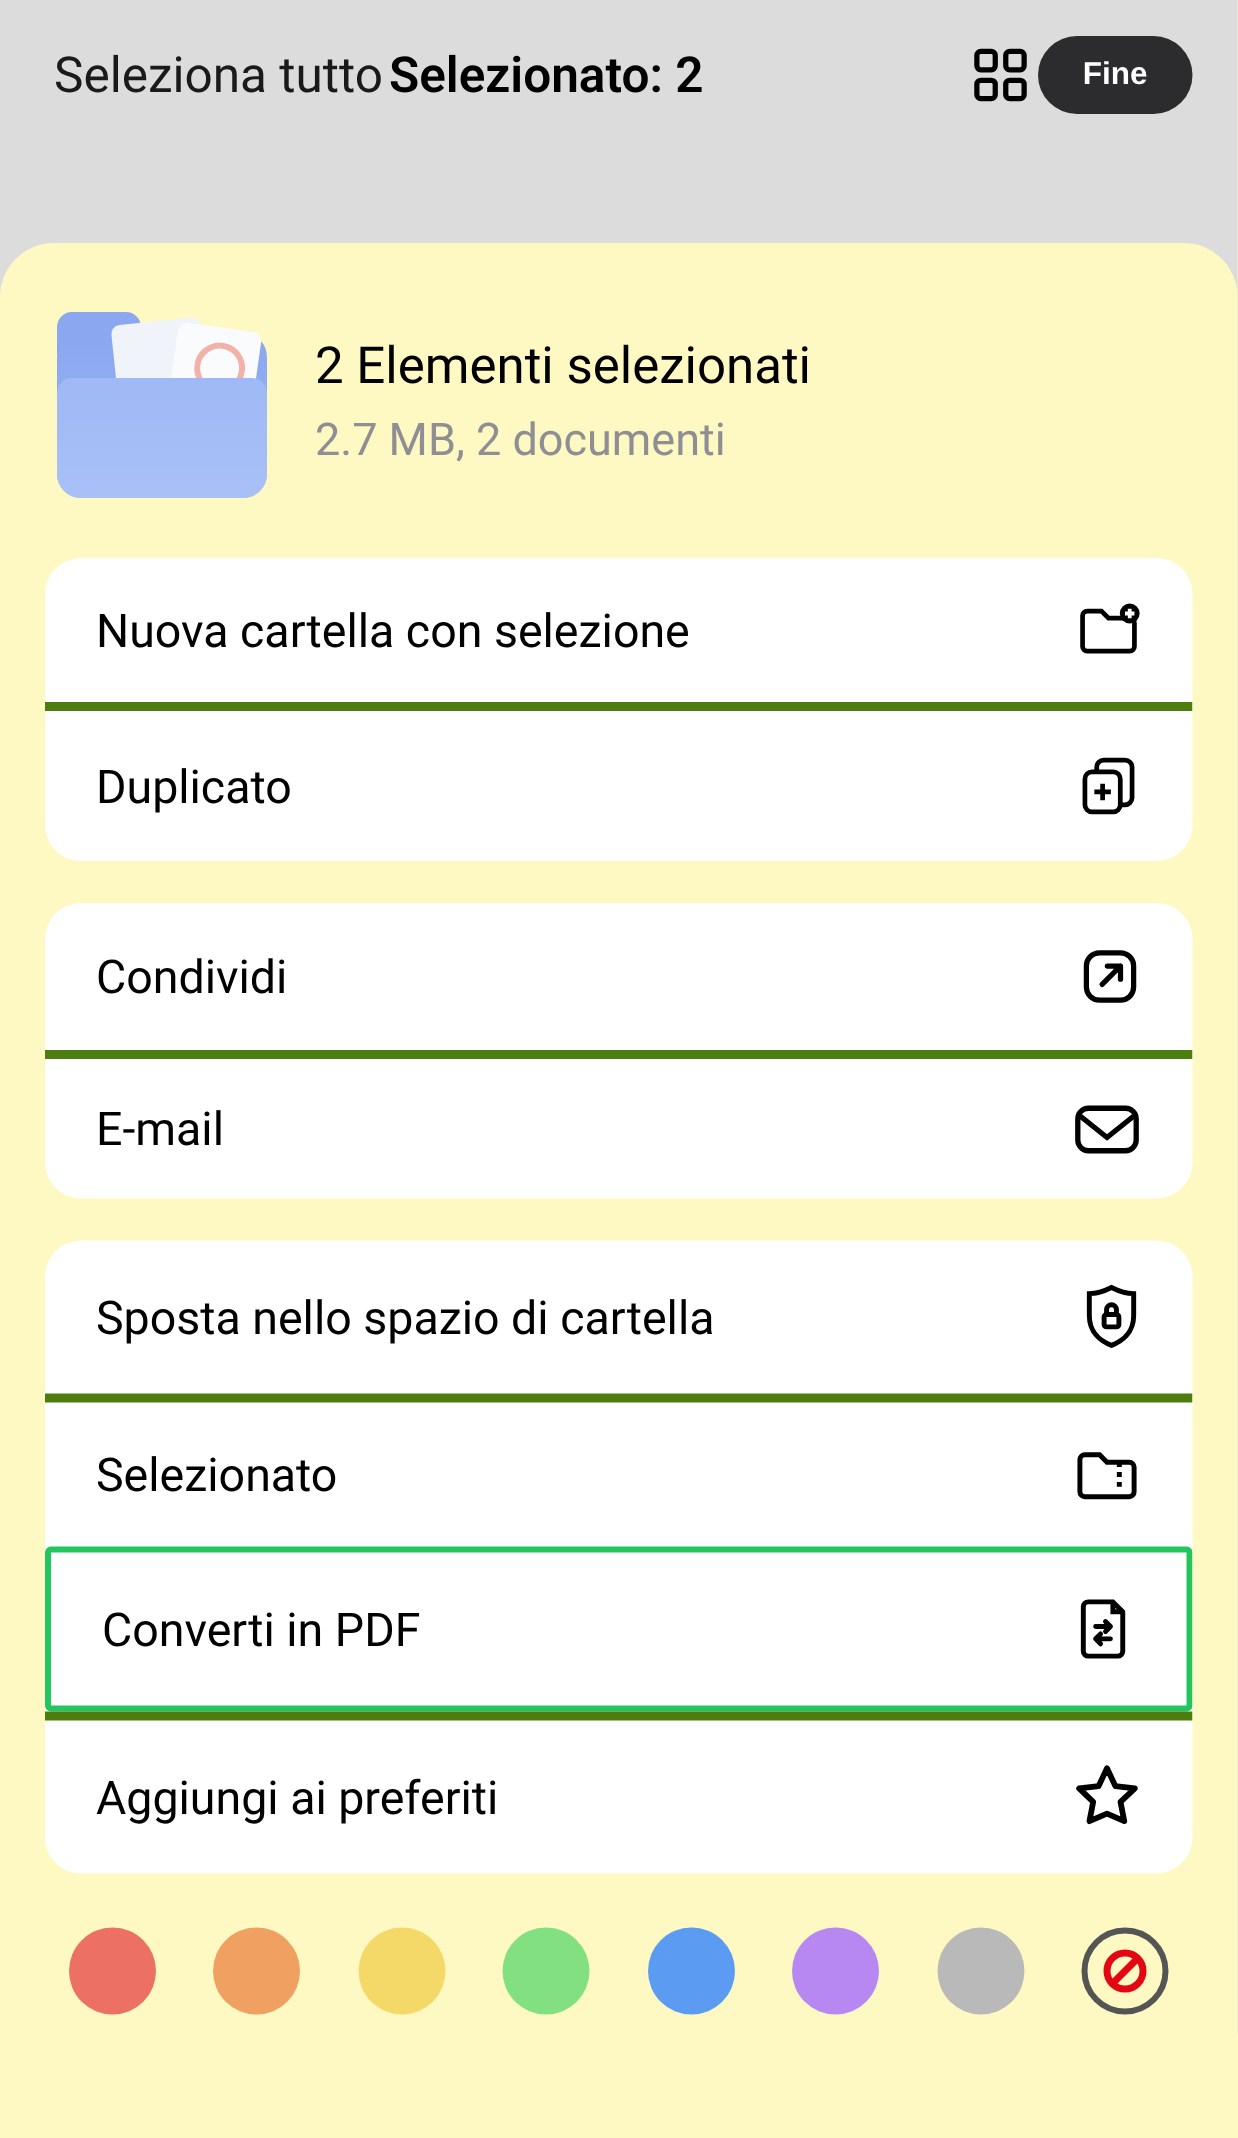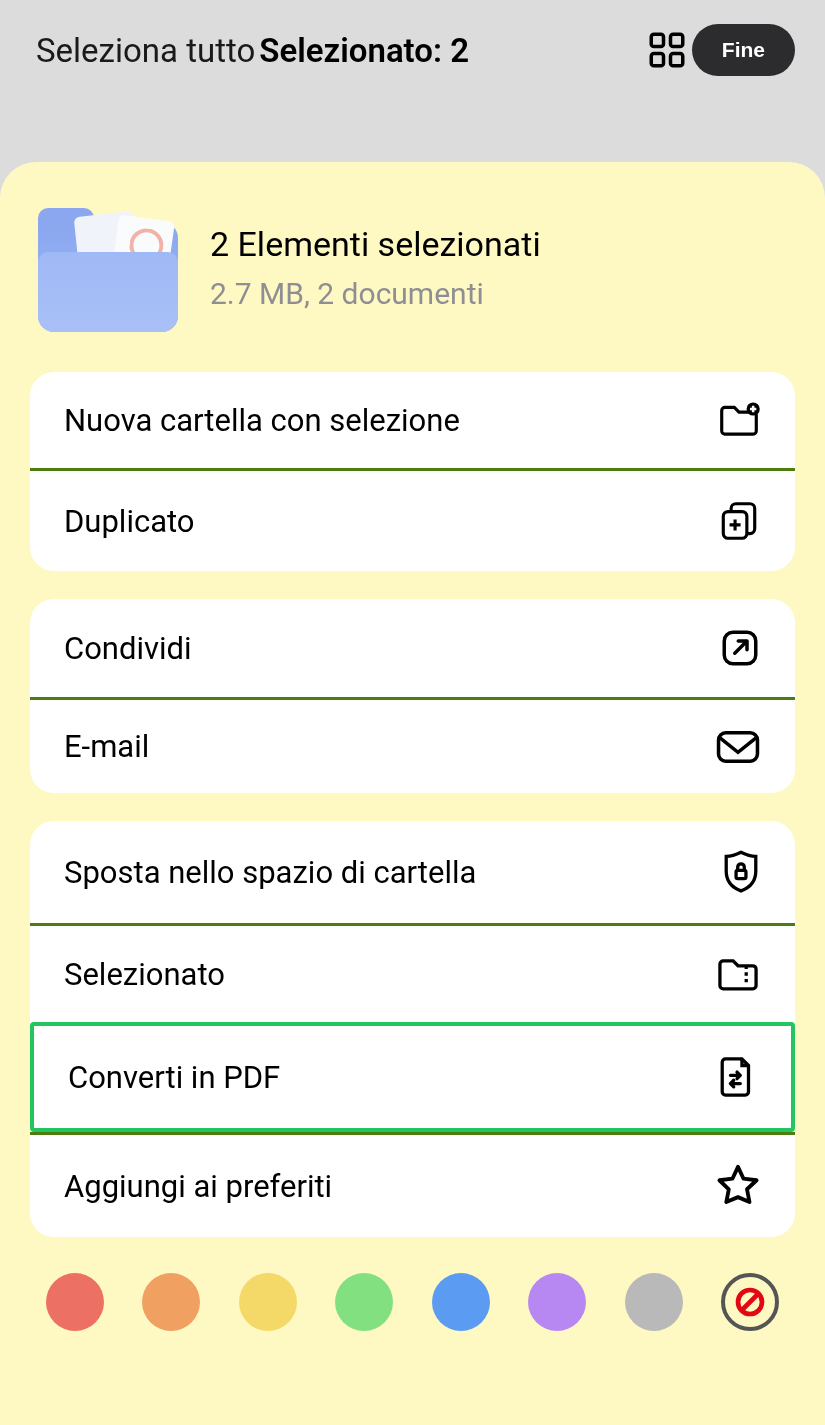--- a/index.html
+++ b/index.html
@@ -121,21 +121,21 @@
     margin-bottom: 28px;
     overflow: hidden;
   }
   .row {
     display: flex;
     align-items: center;
     justify-content: space-between;
     padding: 28px 34px;
     font-size: 31px;
     color: #000;
-    border-top: 3px solid #4d7c0f;
+    border-top: 6px solid #4d7c0f;
     position: relative;
   }
   .row:first-child { border-top: none; gap: 20px; }
   .row .icon svg { display: block; }
   .highlight {
     border: 4px solid #22c55e;
     border-radius: 4px;
   }
   .color-row {
     display: flex;

